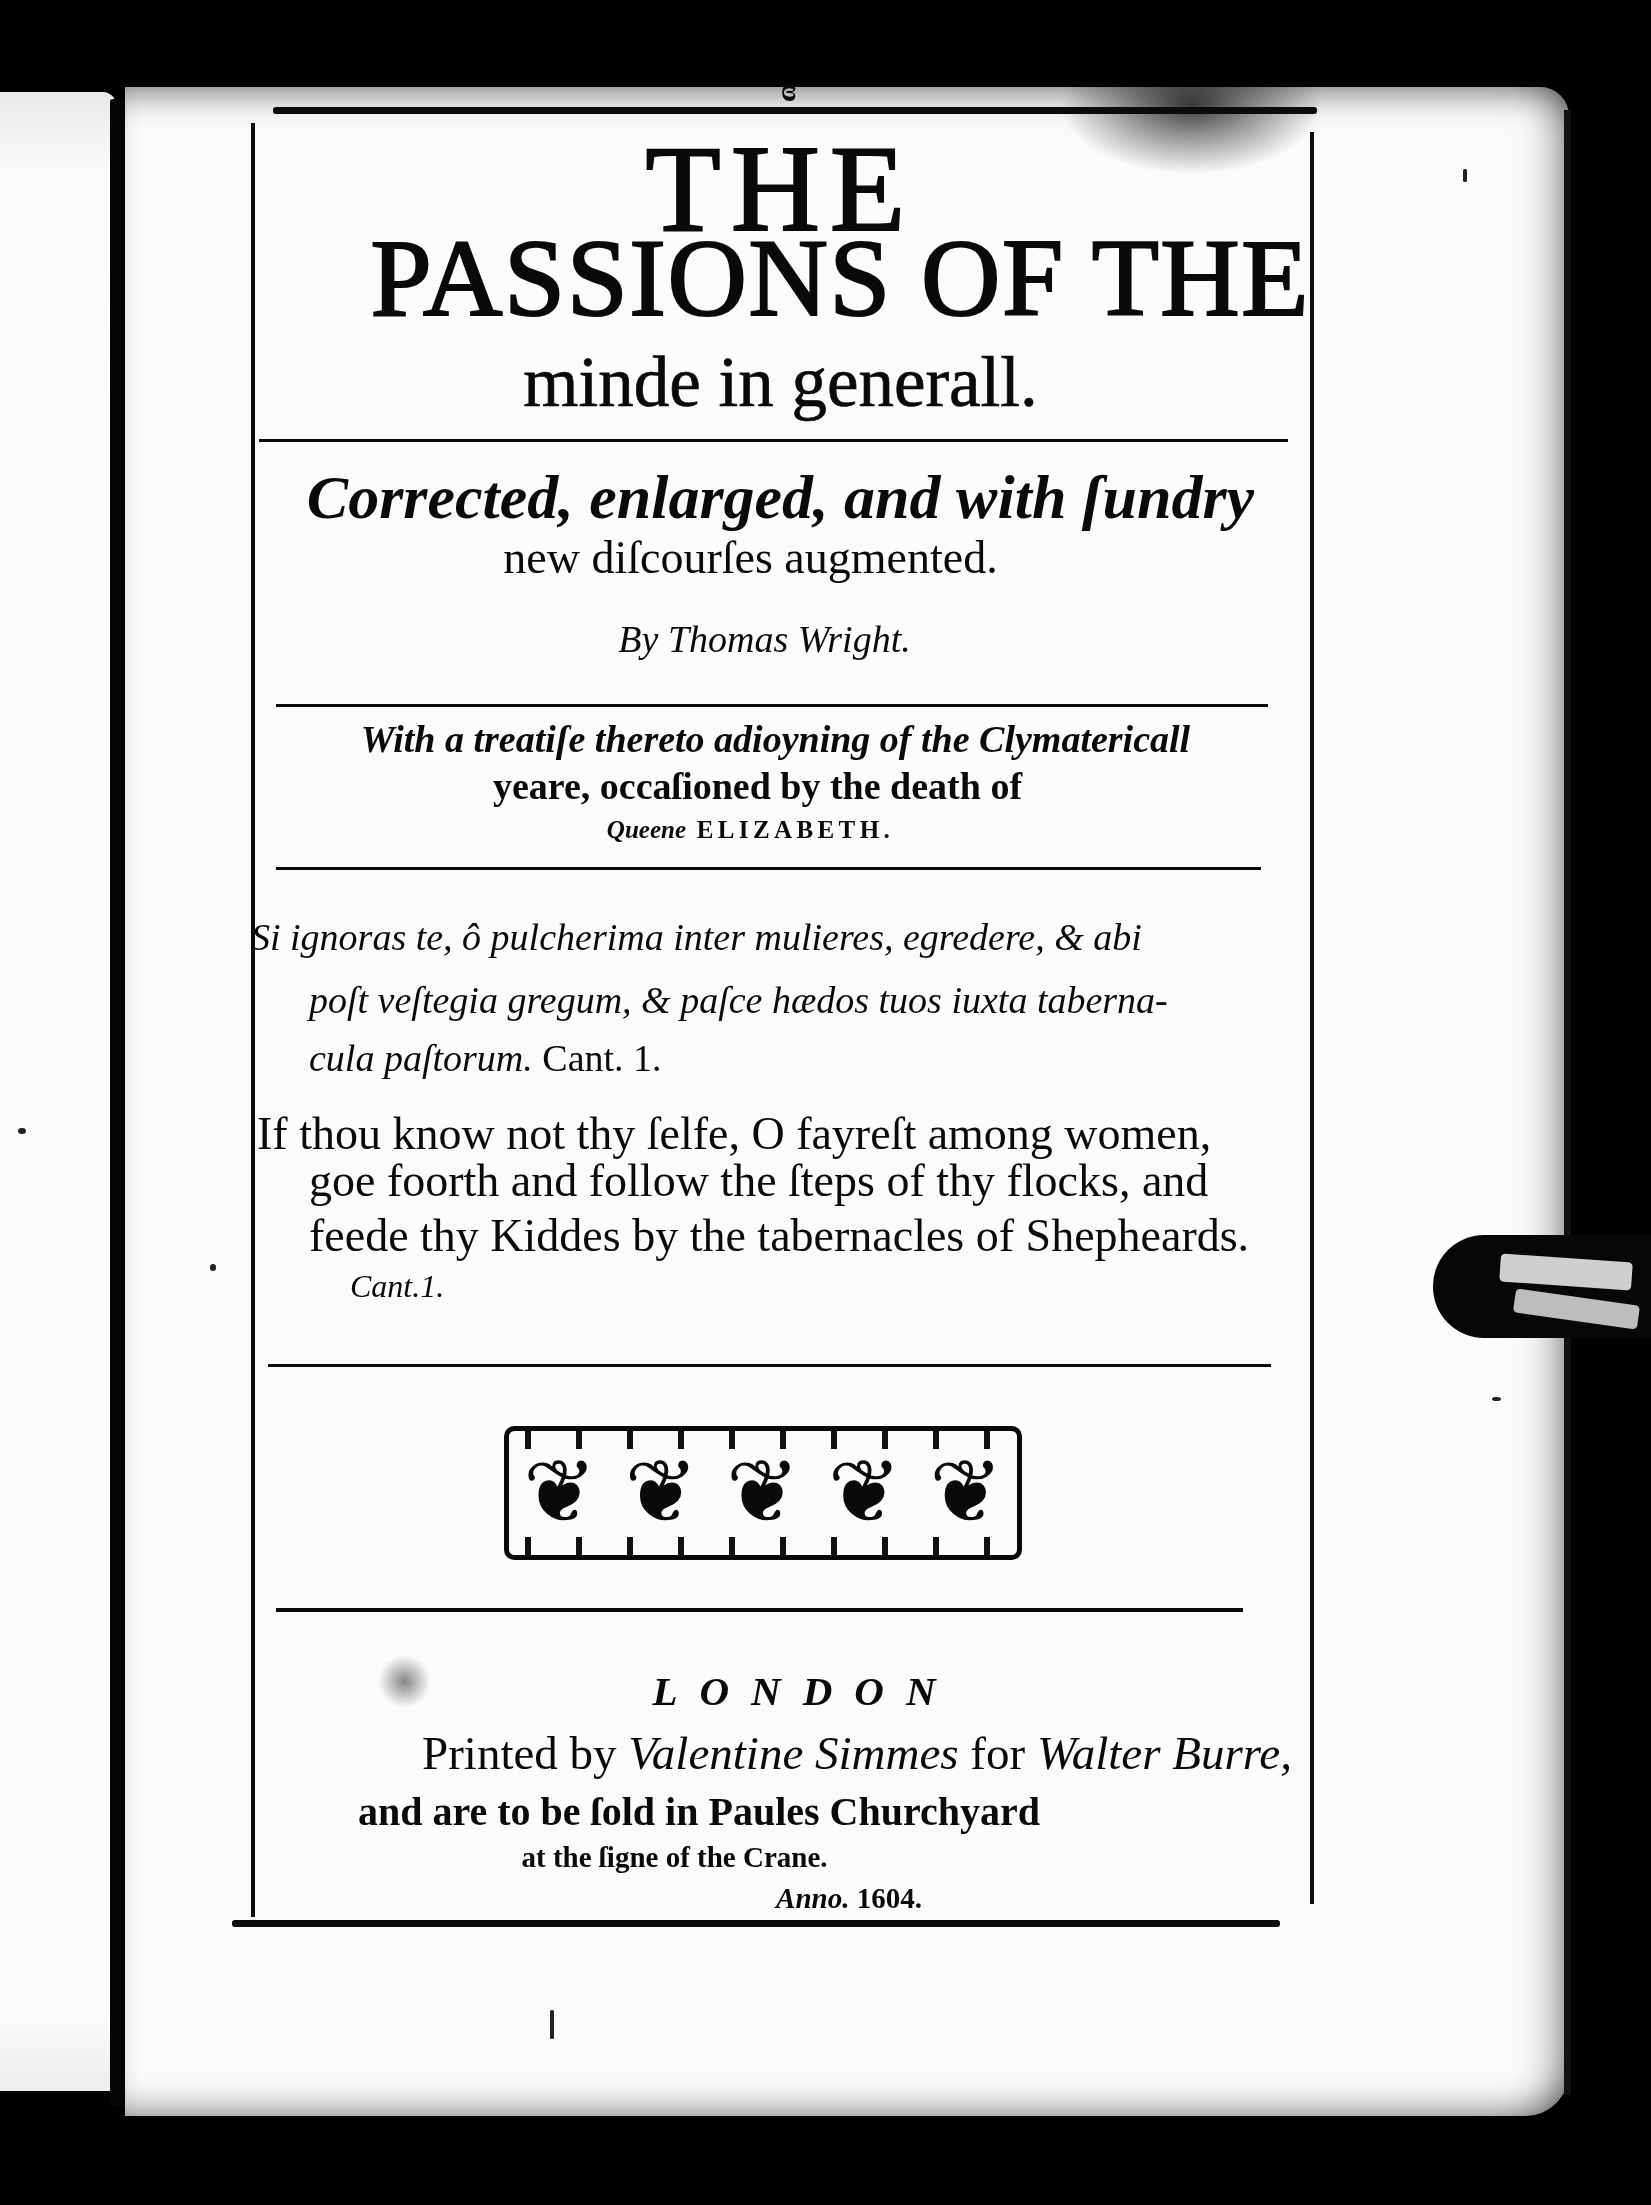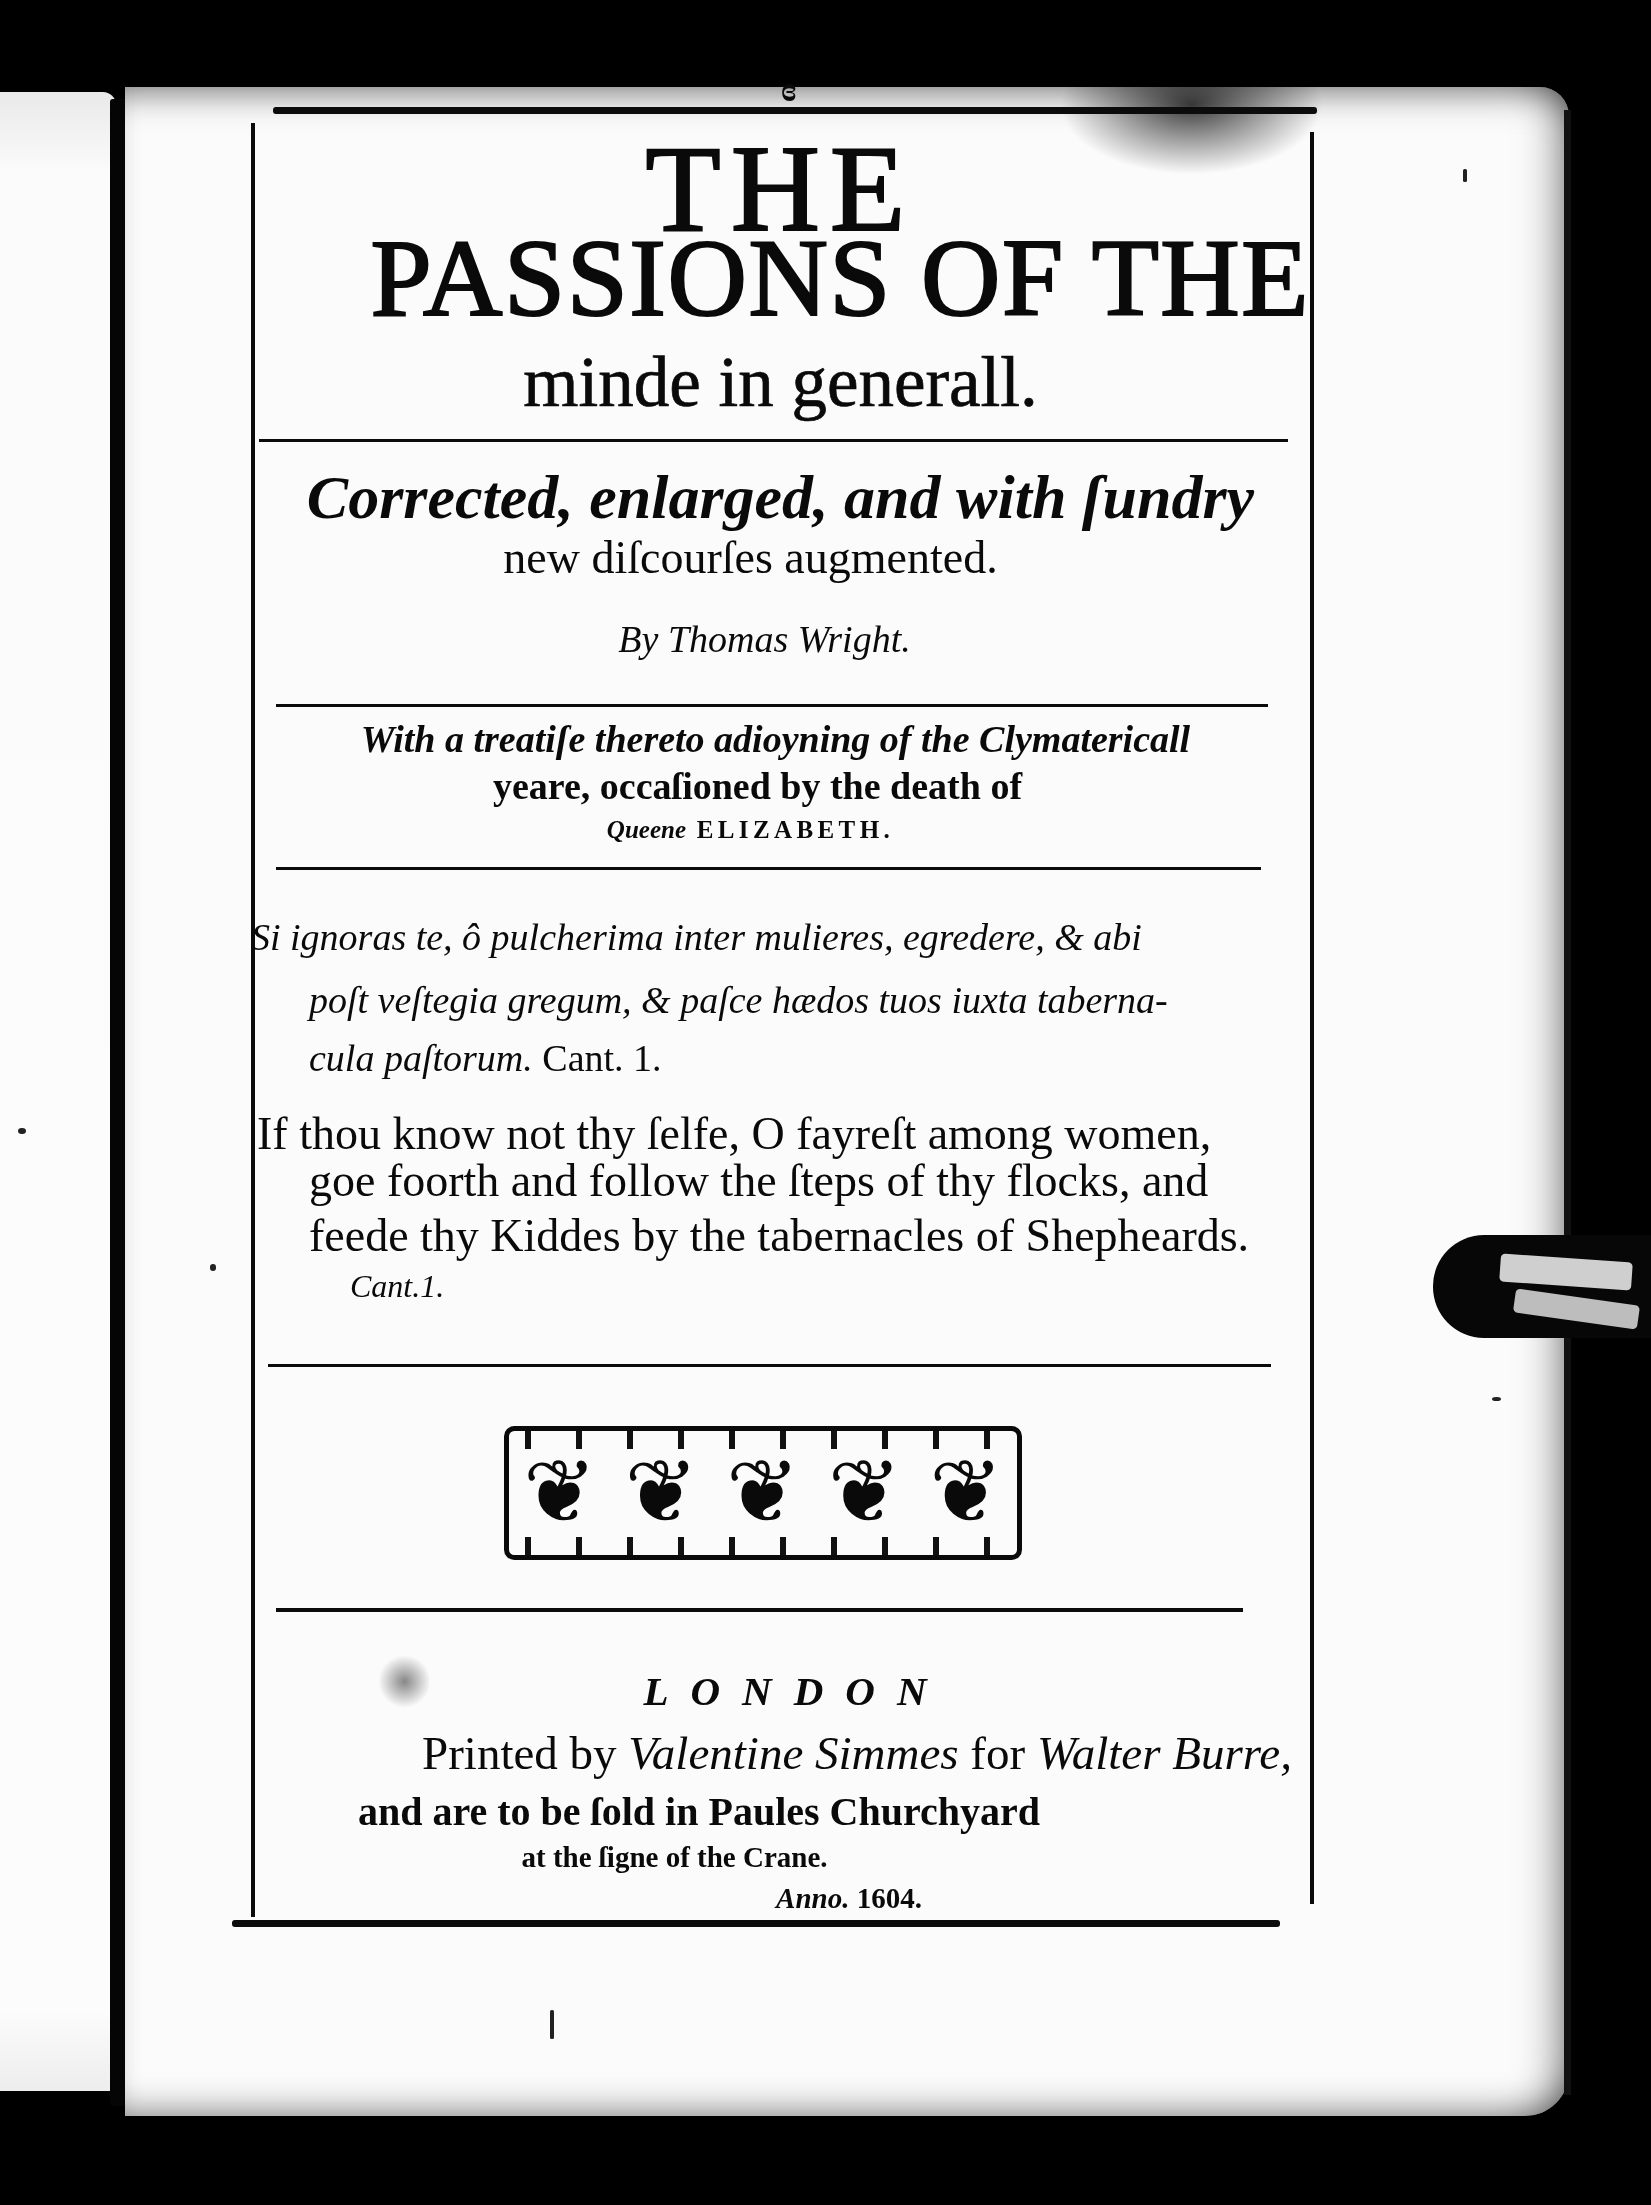--- a/index.html
+++ b/index.html
@@ -126,21 +126,21 @@
     box-sizing: border-box;
     display: flex; align-items: center; justify-content: space-around;
     background: repeating-linear-gradient(90deg, #fbfbfb 0 16px, #111 16px 22px, #fbfbfb 22px 51px);
   }
   .ornament span {
     font-size: 88px; line-height: 1; color: #0a0a0a;
     background: #fbfbfb; padding: 0 4.4px;
   }
 
   .imprint { position: absolute; white-space: nowrap; text-align: center; }
-  .imp-london { left: 242px; width: 1108px; top: 1667px; font-size: 41px; font-style: italic; font-weight: bold; letter-spacing: 22px; }
+  .imp-london { left: 251px; width: 1108px; top: 1667px; font-size: 41px; font-style: italic; font-weight: bold; letter-spacing: 22px; }
   .imp-printed { left: 251px; width: 1212px; top: 1726px; font-size: 47px; }
   .imp-printed .i { font-style: italic; }
   .imp-sold { left: 251px; width: 896px; top: 1788px; font-size: 40px; font-weight: bold; }
   .imp-sign { left: 251px; width: 847px; top: 1841px; font-size: 29px; font-weight: bold; }
   .imp-anno { left: 251px; width: 1196px; top: 1882px; font-size: 29px; font-weight: bold; }
   .imp-anno .i { font-style: italic; }
 
   .speck { position: absolute; background: #222; border-radius: 50%; }
   .stain {
     position: absolute; left: 379px; top: 1654px; width: 51px; height: 55px;

